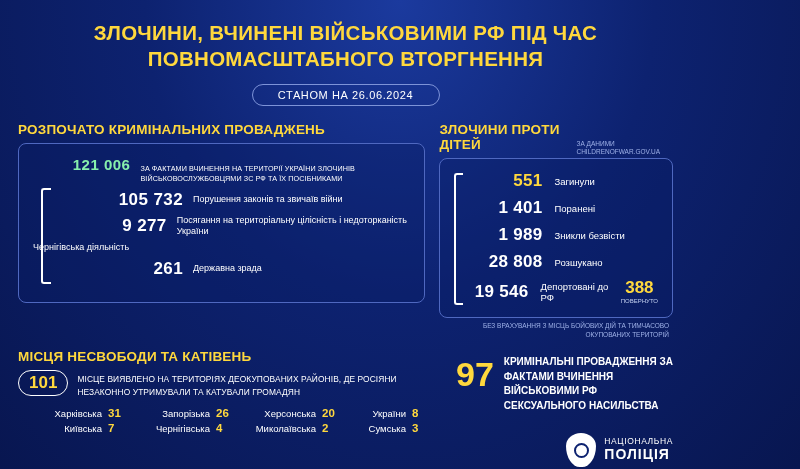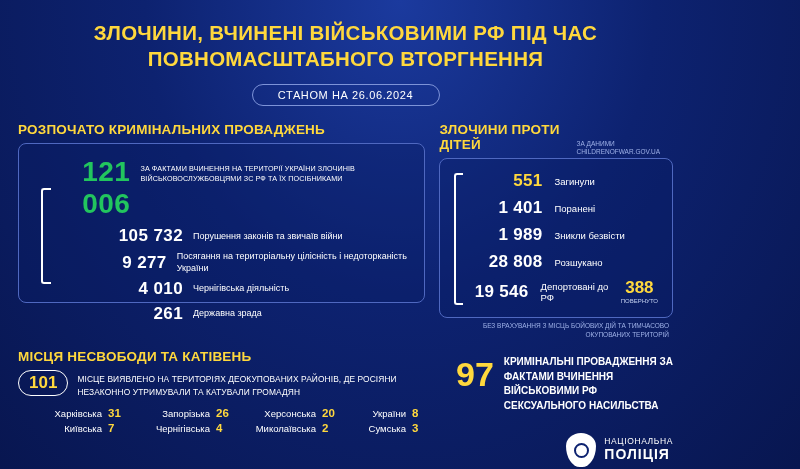--- a/index.html
+++ b/index.html
@@ -74,23 +74,23 @@
     position: absolute;
     left: 22px; top: 44px;
     width: 10px; height: 96px;
     border-left: 2px solid #ffffff;
     border-top: 2px solid #ffffff;
     border-bottom: 2px solid #ffffff;
     border-radius: 3px 0 0 3px;
   }
   .row-main { display: flex; align-items: flex-start; gap: 10px; margin-bottom: 6px; }
   .num-big {
-    color: #22c55e;
-    font-weight: bold;
-    font-size: 28px;
+    color: #86efac;
+    font-weight: bold;
+    font-size: 15px;
     width: 150px;
     text-align: right;
     letter-spacing: 0.5px;
   }
   .lbl-small {
     font-size: 7.2px;
     line-height: 1.35;
     text-transform: uppercase;
     color: #ffffff;
     padding-top: 8px;
@@ -251,21 +251,20 @@
         </div>
         <div class="row-sub">
           <div class="num-sub">105 732</div>
           <div class="lbl-sub">Порушення законів та звичаїв війни</div>
         </div>
         <div class="row-sub">
           <div class="num-sub">9 277</div>
           <div class="lbl-sub">Посягання на територіальну цілісність і недоторканість України</div>
         </div>
         <div class="row-sub">
-          <div class="num-sub">4 010</div>
           <div class="lbl-sub">Чернігівська діяльність</div>
         </div>
         <div class="row-sub">
           <div class="num-sub">261</div>
           <div class="lbl-sub">Державна зрада</div>
         </div>
       </div>
     </div>
 
     <div class="col-right">

